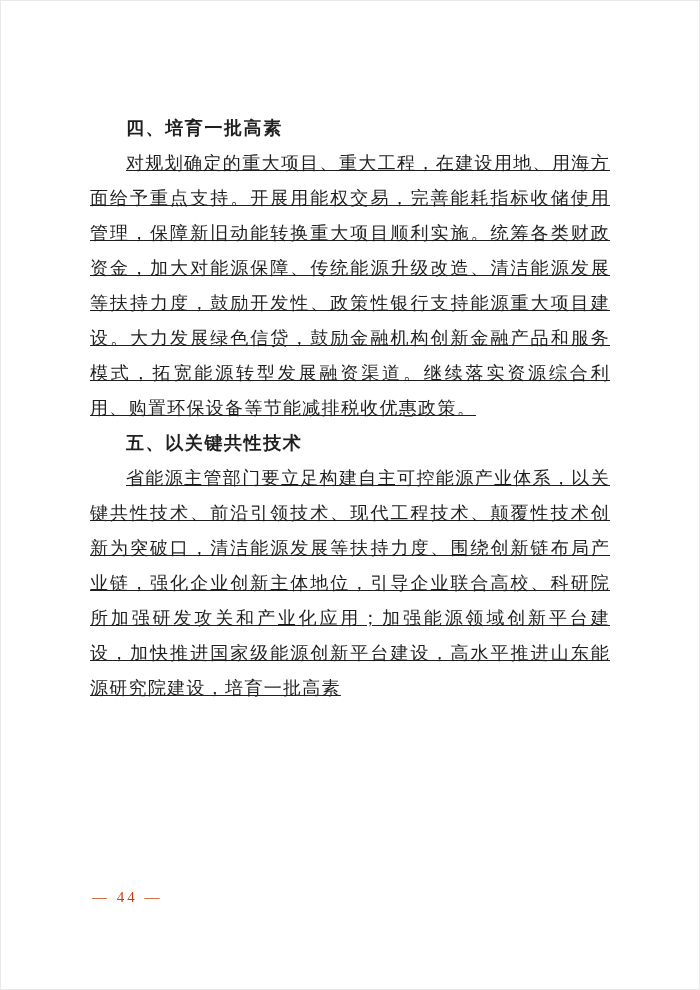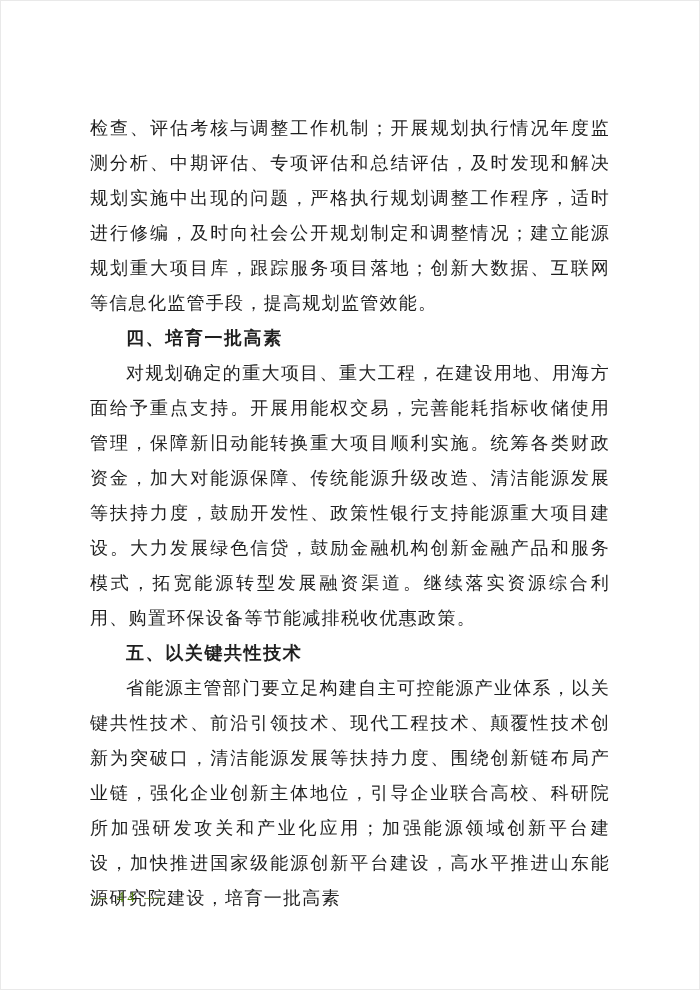--- a/index.html
+++ b/index.html
@@ -35,35 +35,35 @@
       line-height: 35px;
     }
     .content h2 {
       font-weight: bold;
       text-indent: 2em;
       text-align: left;
       letter-spacing: 1.6px;
     }
     .content p.indent {
       text-indent: 2em;
+      text-decoration: underline;
     }
     .footer {
       position: absolute;
       left: 92px;
       top: 889px;
       font-size: 15px;
       letter-spacing: 3px;
-      color: #4d7c0f;
+      color: #c2410c;
     }
   </style>
 </head>
 <body>
 
 <div class="page">
   <div class="content">
-    <p>检查、评估考核与调整工作机制；开展规划执行情况年度监测分析、中期评估、专项评估和总结评估，及时发现和解决规划实施中出现的问题，严格执行规划调整工作程序，适时进行修编，及时向社会公开规划制定和调整情况；建立能源规划重大项目库，跟踪服务项目落地；创新大数据、互联网等信息化监管手段，提高规划监管效能。</p>
     <h2>四、培育一批高素</h2>
     <p class="indent">对规划确定的重大项目、重大工程，在建设用地、用海方面给予重点支持。开展用能权交易，完善能耗指标收储使用管理，保障新旧动能转换重大项目顺利实施。统筹各类财政资金，加大对能源保障、传统能源升级改造、清洁能源发展等扶持力度，鼓励开发性、政策性银行支持能源重大项目建设。大力发展绿色信贷，鼓励金融机构创新金融产品和服务模式，拓宽能源转型发展融资渠道。继续落实资源综合利用、购置环保设备等节能减排税收优惠政策。</p>
     <h2>五、以关键共性技术</h2>
     <p class="indent">省能源主管部门要立足构建自主可控能源产业体系，以关键共性技术、前沿引领技术、现代工程技术、颠覆性技术创新为突破口，清洁能源发展等扶持力度、围绕创新链布局产业链，强化企业创新主体地位，引导企业联合高校、科研院所加强研发攻关和产业化应用；加强能源领域创新平台建设，加快推进国家级能源创新平台建设，高水平推进山东能源研究院建设，培育一批高素</p>
   </div>
   <div class="footer">— 44 —</div>
 </div>
 
 </body></html>

